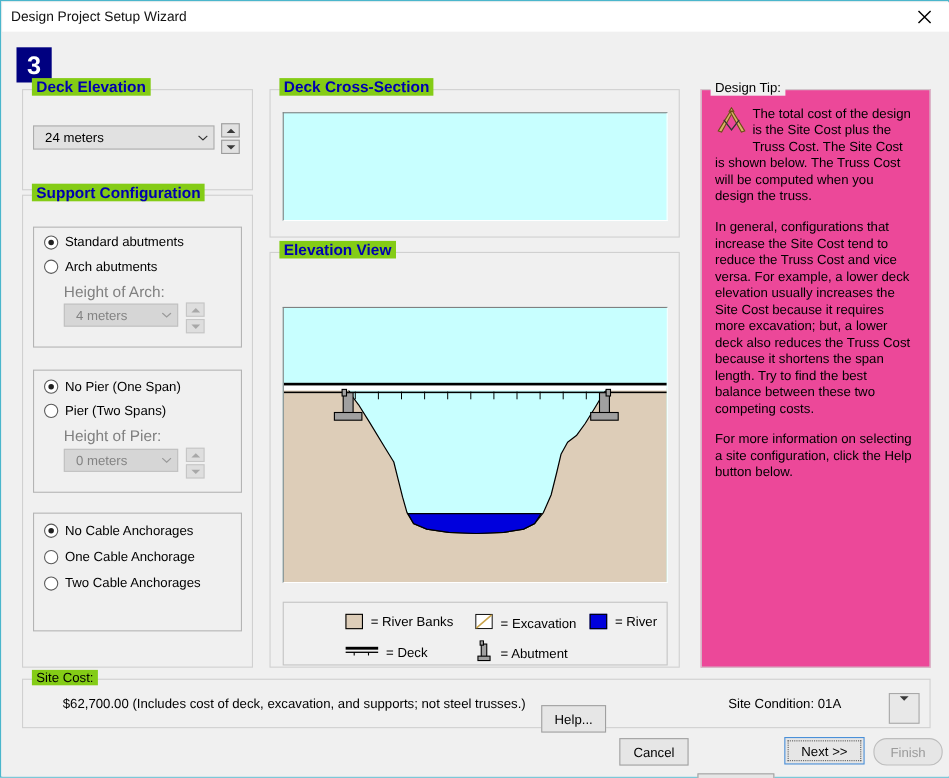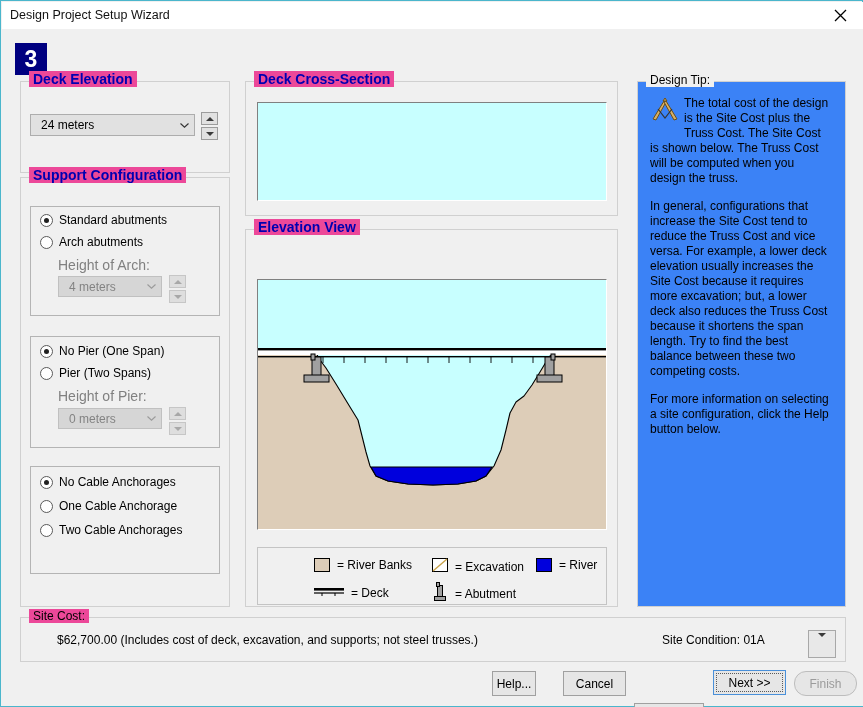--- a/index.html
+++ b/index.html
@@ -79,21 +79,21 @@
   
   .group {
     position: absolute;
     box-sizing: border-box;
     border: 1px solid #d0d0d0;
     background: transparent;
   }
   .group > .glabel {
     position: absolute;
     top: -9px; left: 8px;
-    background: #ec4899;
+    background: #84cc16;
     padding: 0 4px;
     font-size: 12px;
     color: #000000;
     white-space: nowrap;
   }
   .group.blue > .glabel {
     color: #0000b0;
     font-weight: bold;
     font-size: 14px;
     top: -11px;
@@ -470,21 +470,21 @@
       <span class="lsw">
         <svg width="16" height="20" viewBox="0 0 16 20">
           <rect x="5.5" y="3.5" width="5" height="12" fill="#a0a0a0" stroke="#000000"></rect>
           <rect x="4.5" y="0.5" width="3" height="4" fill="#a0a0a0" stroke="#000000"></rect>
           <rect x="2.5" y="14.5" width="11" height="4" fill="#a0a0a0" stroke="#000000"></rect>
         </svg>
       </span>
       <span>= Abutment</span>
     </div>
 
-    <div class="group" style="left:635px; top:52px; width:209px; height:526px; background:#3b82f6;">
+    <div class="group" style="left:635px; top:52px; width:209px; height:526px; background:#ec4899;">
       <div class="glabel" style="background:#f0f0f0;">Design Tip:</div>
       <div class="tip-body">
         <span class="tip-icon">
           <svg width="30" height="26" viewBox="0 0 30 26">
             <g stroke="#6b4f16" stroke-width="1" fill="#d9b066">
               <polygon points="3,22 14,4 16,5 6,23"></polygon>
               <polygon points="27,22 16,4 14,5 24,23"></polygon>
               <polygon points="15,1 17,4 13,4"></polygon>
             </g>
             <g stroke="#333333" stroke-width="1.2" fill="none">
@@ -500,20 +500,20 @@
 
     <div class="group" style="left:18px; top:588px; width:826px; height:45px;">
       <div class="glabel">Site Cost:</div>
     </div>
     <div class="cost-text" style="left:55px; top:604px;">$62,700.00  (Includes cost of deck, excavation, and supports; not steel trusses.)</div>
     <div class="site-cond" style="left:660px; top:604px;">Site Condition: 01A</div>
     <div class="dropbtn" style="left:806px; top:601px;">
       <span><i class="tri down"></i></span>
     </div>
 
-    <div class="btn" style="left:490px; top:642px; width:44px;">Help...</div>
+    <div class="btn" style="left:490px; top:612px; width:59px;">Help...</div>
     <div class="btn" style="left:561px; top:642px; width:63px;">Cancel</div>
     <div class="btn" style="left:632px; top:674px; width:70px;">&lt;&lt; Back</div>
     <div class="btn default" style="left:711px; top:641px; width:73px;">Next &gt;&gt;</div>
     <div class="btn disabled" style="left:792px; top:642px; width:63px;">Finish</div>
 
   </div>
 </div>
 
 </body></html>

